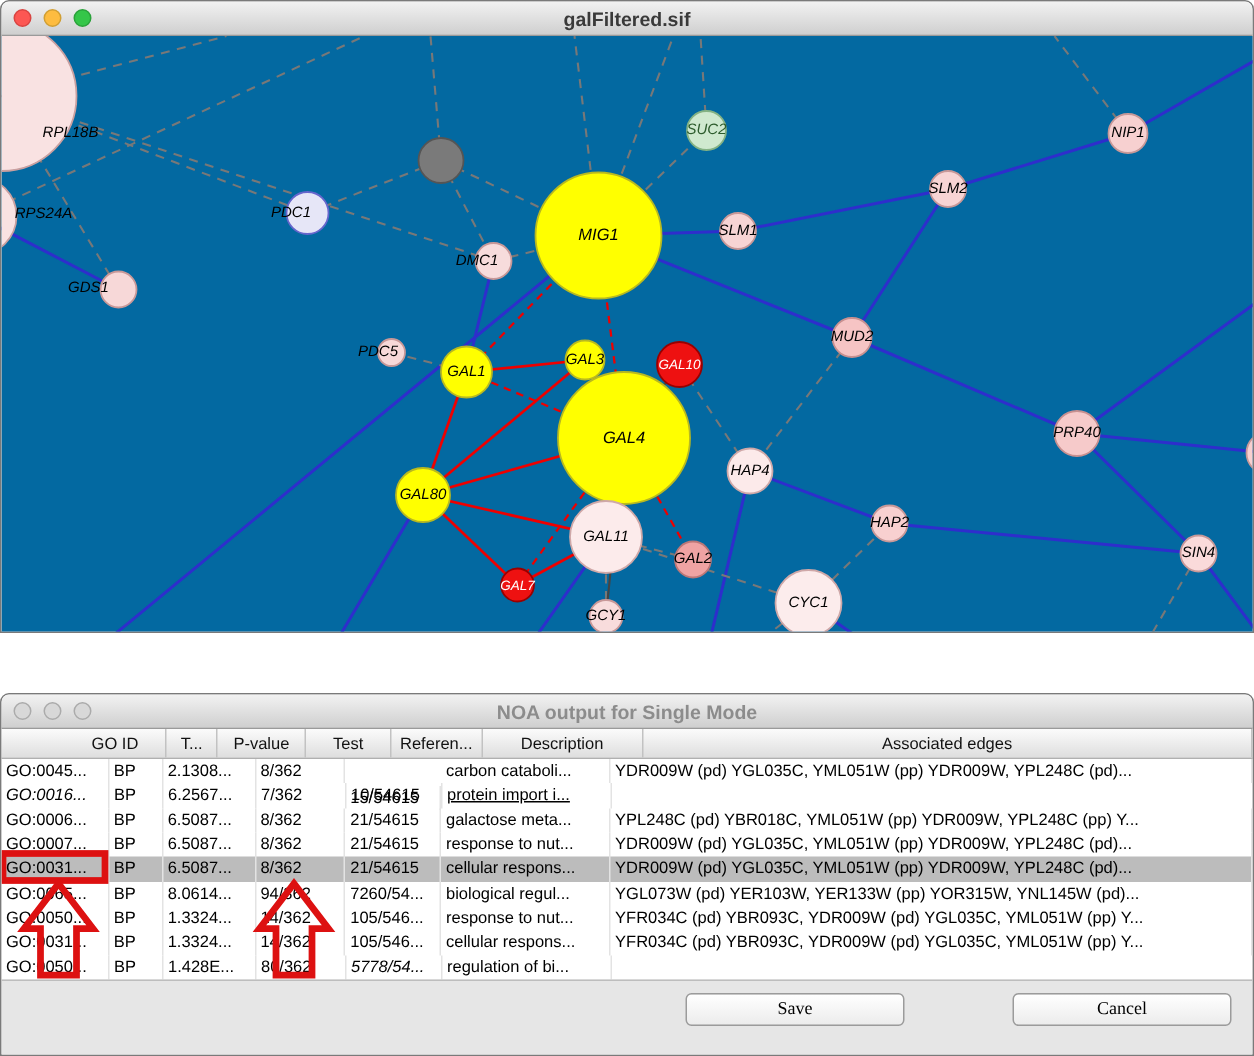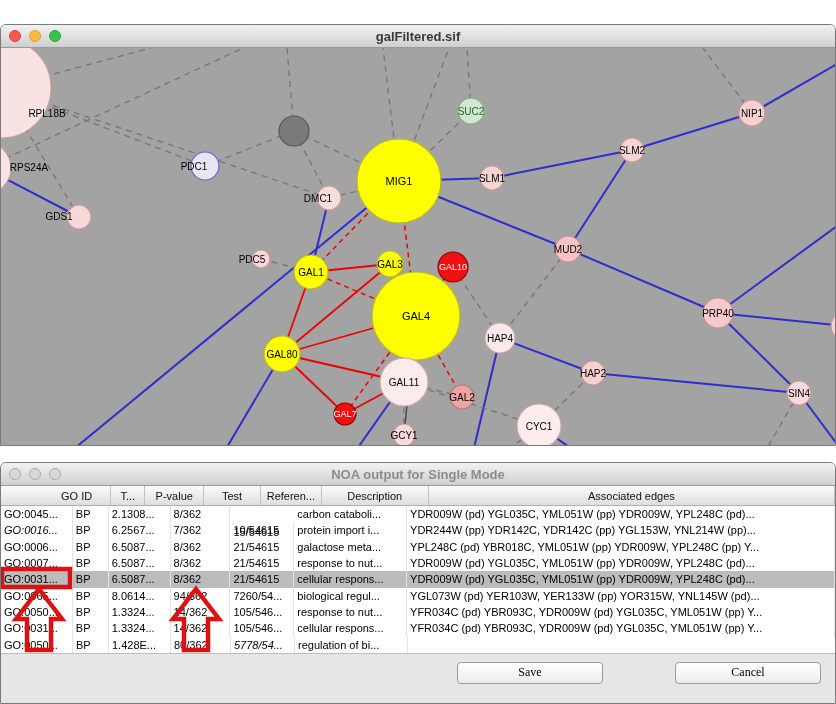--- a/index.html
+++ b/index.html
@@ -2,34 +2,34 @@
 <html><head>
 <meta charset="utf-8">
 <style>
   html,body{margin:0;padding:0;}
   body{
     width:836px;height:704px;position:relative;overflow:hidden;
     font-family:"Liberation Sans",sans-serif;background:#ffffff;
   }
   .window{position:absolute;left:0;width:836px;box-sizing:border-box;
     border:1px solid #7a7a7a;border-radius:6px 6px 0 0;overflow:hidden;background:#fff;}
-  #window-graph{top:0;height:422px;margin-top:24px;}
+  #window-graph{top:0;height:422px;}
   #window-noa{top:462px;height:242px;}
   .titlebar{height:22px;background:linear-gradient(#f2f2f2,#cfcfcf);
     border-bottom:1px solid #9a9a9a;position:relative;
     display:flex;align-items:center;justify-content:center;}
   .titlebar .title{font-size:13px;font-weight:bold;color:#3a3a3a;}
   #window-noa .titlebar .title{color:#8c8c8c;}
   .lights{position:absolute;left:8px;top:5px;display:flex;gap:8px;}
   .light{width:12px;height:12px;border-radius:50%;box-sizing:border-box;}
   .light.red{background:#fc5753;border:1px solid #d94441;}
   .light.yellow{background:#fdbc40;border:1px solid #d19f33;}
   .light.green{background:#35c649;border:1px solid #2aa23a;}
   .light.gray{background:#d8d8d8;border:1px solid #ababab;}
-  #canvas-wrap{width:836px;height:438px;background:#a3a3a3;}
+  #canvas-wrap{width:836px;height:438px;background:#0369a1;font-style:italic;}
   
   #noa-header{display:flex;height:20px;background:linear-gradient(#fbfbfb,#dedede);
     border-bottom:1px solid #b0b0b0;box-sizing:border-box;padding-left:42px;}
   #noa-header .hcell{box-sizing:border-box;border-right:1px solid #c2c2c2;
     font-size:11px;color:#111;display:flex;align-items:center;justify-content:center;
     overflow:hidden;white-space:nowrap;}
   #noa-body{background:#fff;}
   .trow{display:flex;height:16.33px;align-items:center;}
   .trow.selected{background:#bcbcbc;}
   .tcell{box-sizing:border-box;font-size:11px;color:#000;padding:0 3px;
@@ -206,22 +206,21 @@
         <div class="tcell" style="width: 64px; margin-top: 36px;">15/54615</div>
         <div class="tcell" style="width: 113px;">carbon cataboli...</div>
         <div class="tcell" style="width: 429px;">YDR009W (pd) YGL035C, YML051W (pp) YDR009W, YPL248C (pd)...</div>
       </div>
       <div class="trow">
         <div class="tcell" style="width: 72px; font-style: italic;">GO:0016...</div>
         <div class="tcell" style="width: 36px;">BP</div>
         <div class="tcell" style="width: 62px;">6.2567...</div>
         <div class="tcell" style="width: 60px;">7/362</div>
         <div class="tcell" style="width: 64px;">10/54615</div>
-        <div class="tcell" style="width: 113px;">protein import i...</div>
-        <div class="tcell" style="width: 429px;">YDR244W (pp) YDR142C, YDR142C (pp) YGL153W, YNL214W (pp)...</div>
+        <div class="tcell" style="width: 113px; text-decoration: underline;">protein import i...</div>
       </div>
       <div class="trow">
         <div class="tcell" style="width: 72px;">GO:0006...</div>
         <div class="tcell" style="width: 36px;">BP</div>
         <div class="tcell" style="width: 62px;">6.5087...</div>
         <div class="tcell" style="width: 60px;">8/362</div>
         <div class="tcell" style="width: 64px;">21/54615</div>
         <div class="tcell" style="width: 113px;">galactose meta...</div>
         <div class="tcell" style="width: 429px;">YPL248C (pd) YBR018C, YML051W (pp) YDR009W, YPL248C (pp) Y...</div>
       </div>

